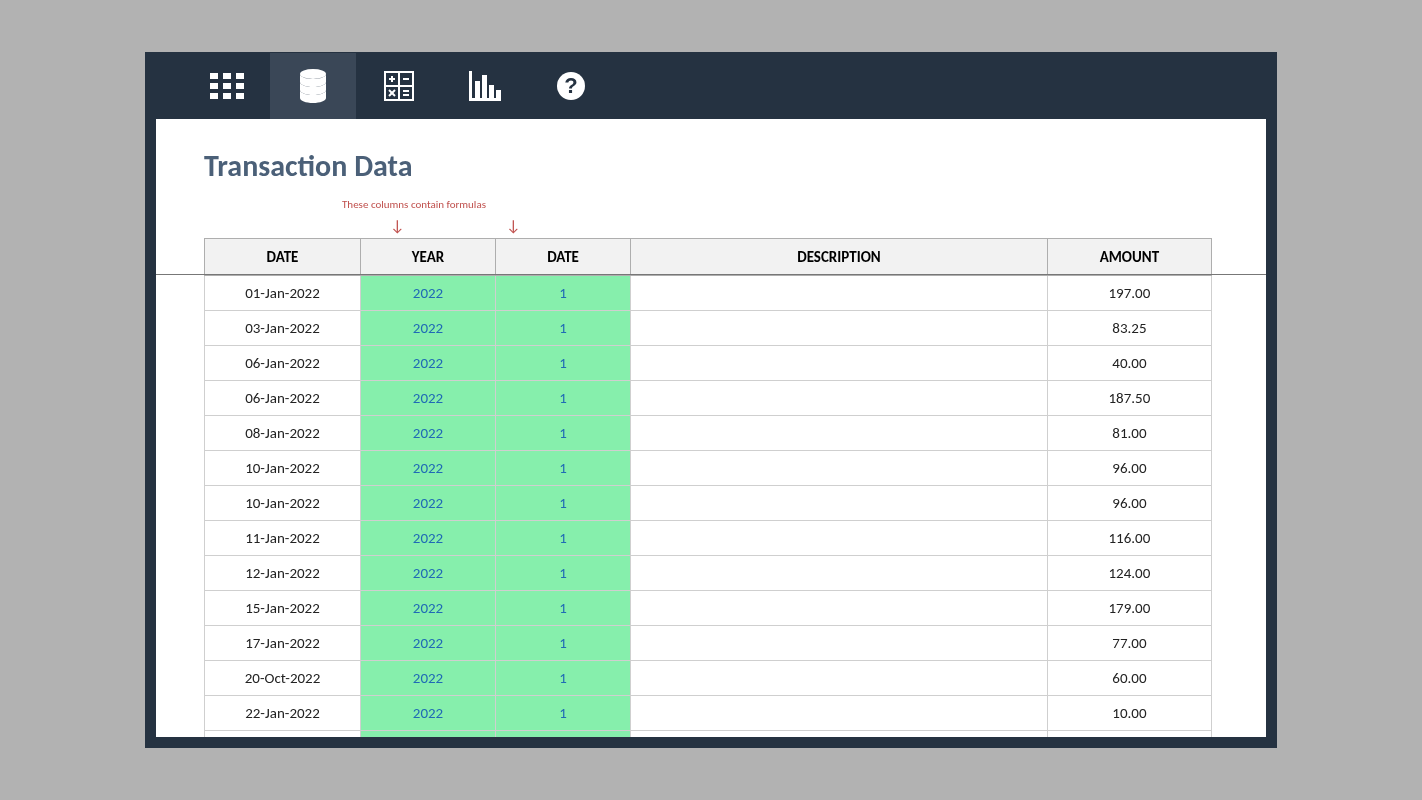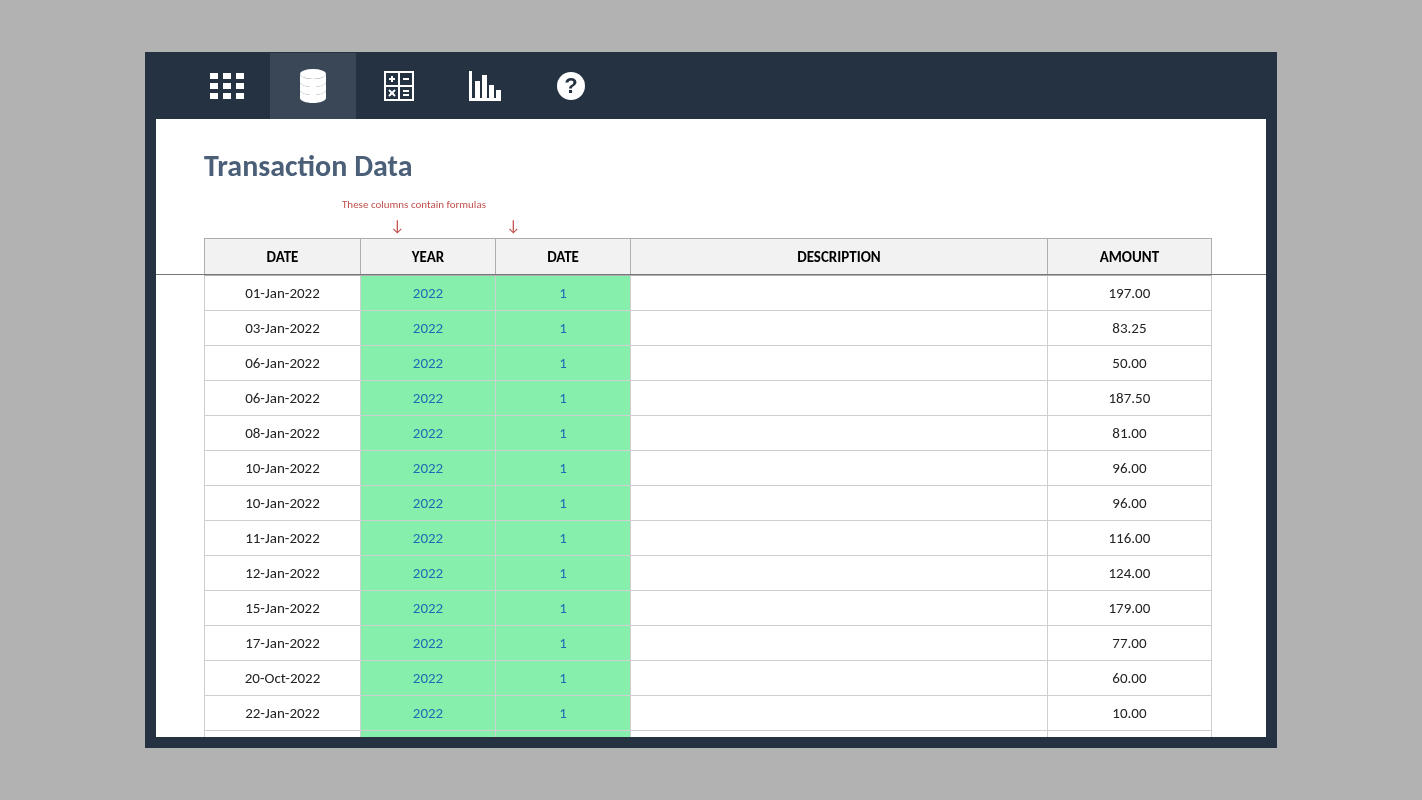--- a/index.html
+++ b/index.html
@@ -203,21 +203,21 @@
                 <td class="formula">2022</td>
                 <td class="formula">1</td>
                 <td class="desc"></td>
                 <td>83.25</td>
               </tr>
               <tr>
                 <td>06-Jan-2022</td>
                 <td class="formula">2022</td>
                 <td class="formula">1</td>
                 <td class="desc"></td>
-                <td>50.00</td>
+                <td>40.00</td>
               </tr>
               <tr>
                 <td>06-Jan-2022</td>
                 <td class="formula">2022</td>
                 <td class="formula">1</td>
                 <td class="desc"></td>
                 <td>187.50</td>
               </tr>
               <tr>
                 <td>08-Jan-2022</td>

